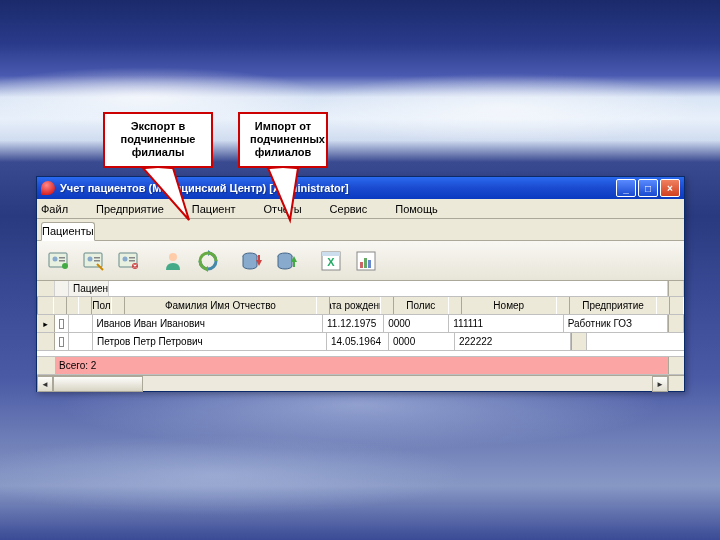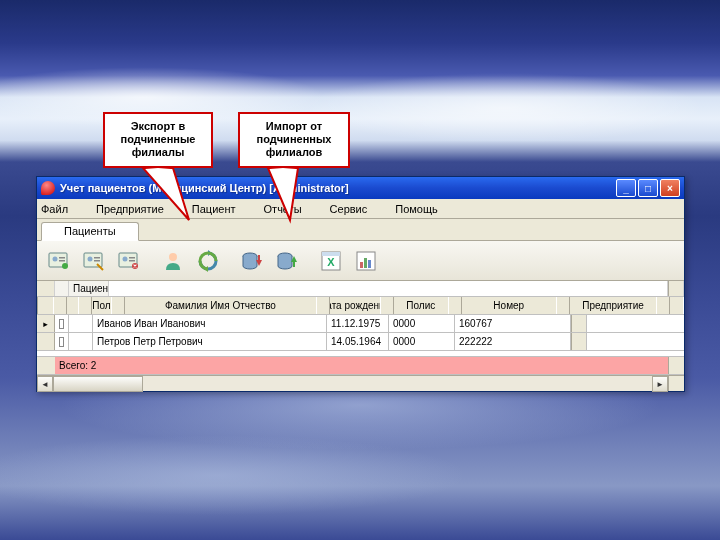--- a/index.html
+++ b/index.html
@@ -98,21 +98,21 @@
     background: #ece9d8;
     padding: 3px 4px 0;
     display: flex;
     border-bottom: 1px solid #aca899;
   }
   .tab {
     background: #fff;
     border: 1px solid #aca899;
     border-bottom: 1px solid #fff;
     border-radius: 3px 3px 0 0;
-    padding: 2px 22px;
+    padding: 2px 0;
     font-size: 11px;
     margin-bottom: -1px;
   }
   .toolbar {
     height: 40px;
     background: linear-gradient(to bottom, #f8f7f2, #e8e5d8);
     border-bottom: 1px solid #aca899;
     display: flex;
     align-items: center;
     padding: 0 6px;
@@ -177,21 +177,21 @@
   <div class="callout-box" style="white-space:pre-line;width:110px">Экспорт в
 подчиненные
 филиалы</div>
   <svg class="callout-arrow" width="60" height="60" style="left:30px">
     <polygon points="10,0 40,0 56,52" fill="#fff" stroke="#c00" stroke-width="2"></polygon>
     <polygon points="12,0 38,0 25,1" fill="#fff"></polygon>
   </svg>
 </div>
 
 <div class="callout-container callout2">
-  <div class="callout-box" style="white-space:pre-line;width:112px">Импорт от
+  <div class="callout-box" style="white-space:pre-line;width:90px">Импорт от
 подчиненных
 филиалов</div>
   <svg class="callout-arrow" width="50" height="60" style="left:20px">
     <polygon points="10,0 40,0 32,52" fill="#fff" stroke="#c00" stroke-width="2"></polygon>
     <polygon points="12,0 38,0 25,1" fill="#fff"></polygon>
   </svg>
 </div>
 
 <div class="window">
   <div class="titlebar">
@@ -320,21 +320,22 @@
       <div class="cell rowhdr">
           <span class="row-arrow">▸</span>
         </div>
       <div class="cell c-sel">
           <span class="chk"></span>
         </div>
       <div class="cell c-pol"></div>
       <div class="cell c-fio">Иванов Иван Иванович</div>
       <div class="cell c-date">11.12.1975</div>
       <div class="cell c-polis">0000</div>
-      <div class="cell c-nomer">160767</div>
+      <div class="cell c-nomer">111111</div>
+      <div class="cell c-pred">Работник ГОЗ</div>
       <div class="cell c-scroll"></div>
     </div>
     <div class="data-row">
       <div class="cell rowhdr"></div>
       <div class="cell c-sel">
           <span class="chk"></span>
         </div>
       <div class="cell c-pol"></div>
       <div class="cell c-fio">Петров Петр Петрович</div>
       <div class="cell c-date">14.05.1964</div>

